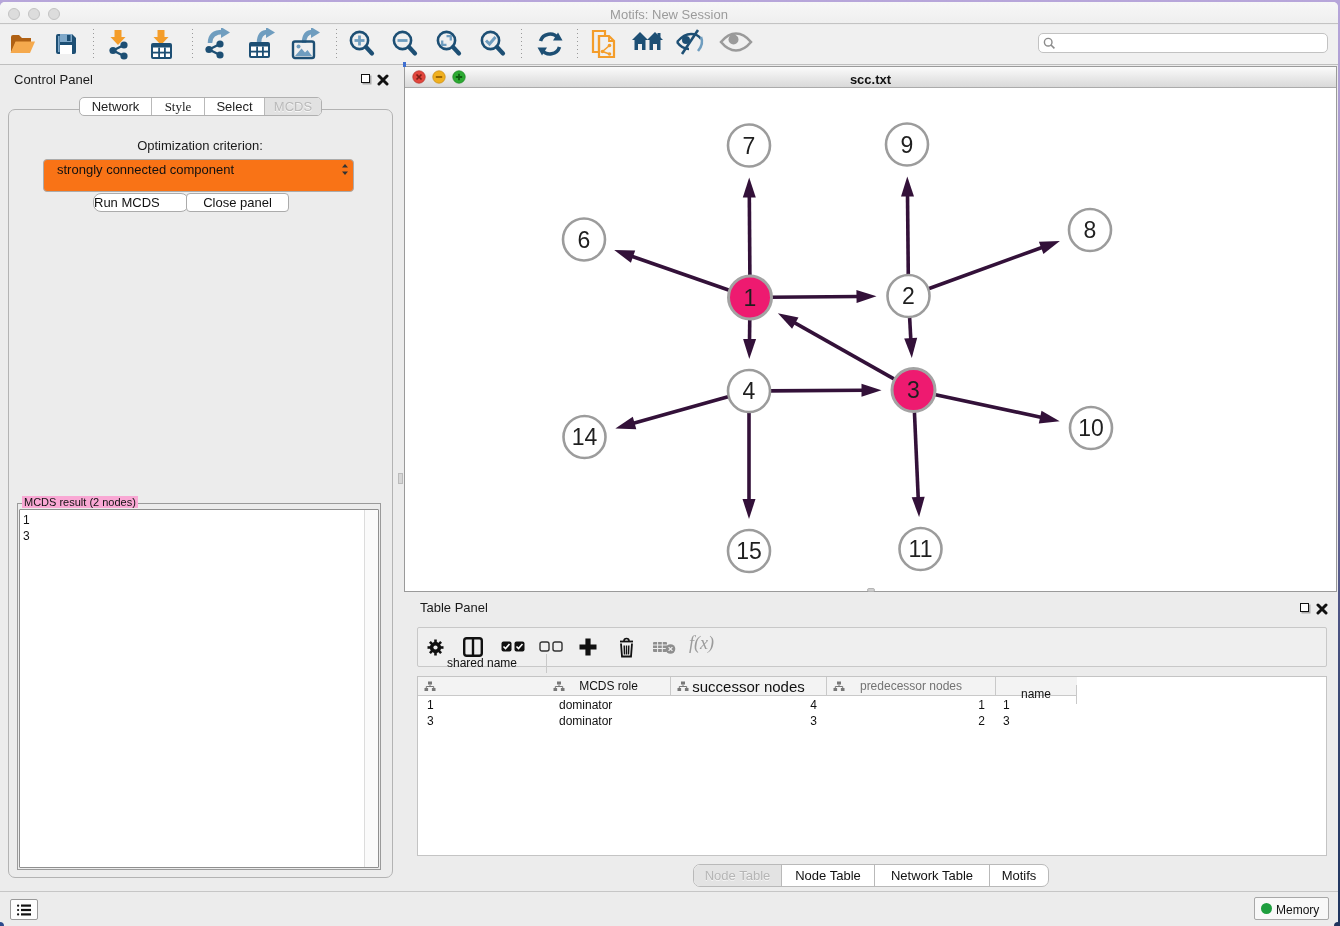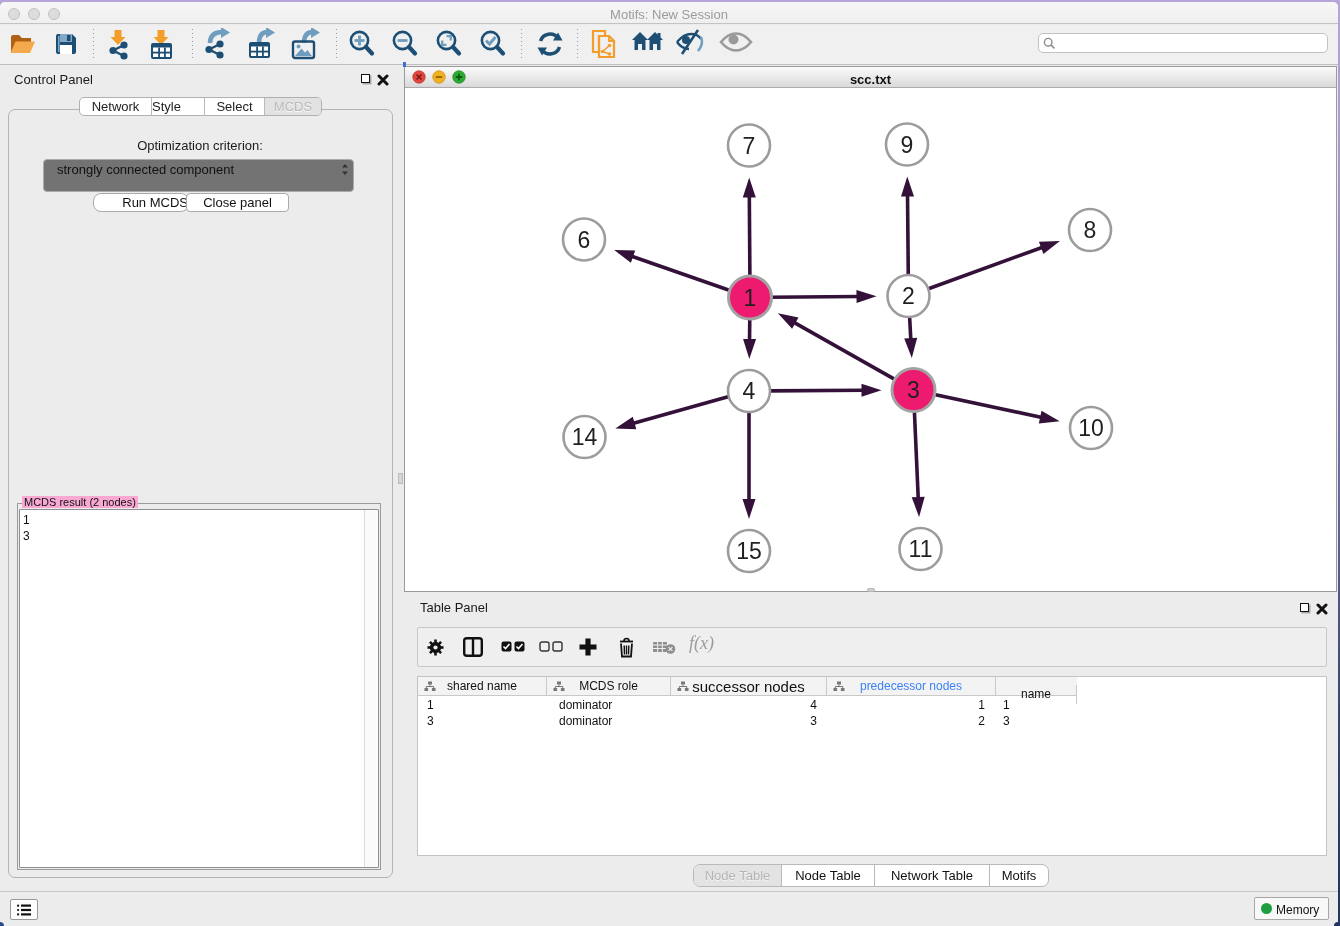--- a/index.html
+++ b/index.html
@@ -146,32 +146,32 @@
 <div class="abs" style="left:14px;top:72px;font-size:13px;color:#1a1a1a;">Control Panel</div>
 <div class="abs" style="left:361px;top:74px;width:9px;height:9px;border:1.6px solid #111;background:#fff;box-shadow:1.5px 1.5px 0 #aaa;"></div>
 <svg class="abs" style="left:377px;top:74px" width="12" height="12" viewBox="0 0 12 12">
     <path d="M2 2 L10 10 M10 2 L2 10" stroke="#111" stroke-width="3" stroke-linecap="round"></path>
   </svg>
 
 <div class="abs" style="left:8px;top:109px;width:385px;height:769px;border:1px solid #b3b3b3;border-radius:7px;background:#ececec;"></div>
 
 <div class="abs" style="left:79px;top:97px;width:243px;height:19px;background:#fff;border:1px solid #b0b0b0;border-radius:5px;overflow:hidden;display:flex;">
  <div style="width:72px;border-right:1px solid #b9b9b9;text-align:center;font-size:13px;color:#222;line-height:18px;">Network</div>
- <div style="width:53px;border-right:1px solid #b9b9b9;text-align:left;font-size:13px;color:#222;line-height:18px;">Style</div>
+ <div style="width:53px;border-right:1px solid #b9b9b9;text-align:center;font-size:13px;color:#222;line-height:18px;font-family:Liberation Serif, serif;">Style</div>
  <div style="width:60px;border-right:1px solid #b9b9b9;text-align:center;font-size:13px;color:#222;line-height:18px;">Select</div>
  <div style="flex:1;background:#e2e2e2;text-align:center;font-size:13px;color:#b9b9b9;line-height:18px;text-shadow:0 1px 0 #f8f8f8;">MCDS</div>
 </div>
 <div class="abs" style="left:0;top:138px;width:400px;text-align:center;font-size:13px;color:#1a1a1a;">Optimization criterion:</div>
 
-<div class="abs" style="left:43px;top:159px;width:311px;height:33px;background:#737373;border:1px solid #ababab;border-radius:4px;font-size:13px;color:#111;line-height:19px;padding-left:13px;">strongly connected component</div>
+<div class="abs" style="left:43px;top:159px;width:311px;height:33px;background:#f97316;border:1px solid #ababab;border-radius:4px;font-size:13px;color:#111;line-height:19px;padding-left:13px;">strongly connected component</div>
 <svg class="abs" style="left:340px;top:163px" width="10" height="13" viewBox="0 0 10 13">
     <path d="M2 4.5 L5 1 L8 4.5 Z M2 8.5 L5 12 L8 8.5 Z" fill="#333"></path>
   </svg>
 
-<div class="abs" style="left:93px;top:193px;width:96px;height:19px;background:#fff;border:1px solid #ababab;border-radius:8px;text-align:right;font-size:13px;color:#111;line-height:17px;">Run MCDS</div>
+<div class="abs" style="left:93px;top:193px;width:96px;height:19px;background:#fff;border:1px solid #ababab;border-radius:8px;text-align:left;font-size:13px;color:#111;line-height:17px;">Run MCDS</div>
 <div class="abs" style="left:186px;top:193px;width:103px;height:19px;background:#fff;border:1px solid #ababab;border-radius:4px;text-align:center;font-size:13px;color:#111;line-height:17px;">Close panel</div>
 
 <div class="abs" style="left:17px;top:503px;width:364px;height:367px;border:1px solid #9a9a9a;"></div>
 <div class="abs" style="left:22px;top:496px;background:#f9a8d4;font-size:11px;color:#111;padding:0 2px;">MCDS result (2 nodes)</div>
 <div class="abs" style="left:19px;top:509px;width:360px;height:359px;background:#fff;border:1px solid #8f8f8f;border-radius:1px;"></div>
 <div class="abs" style="left:364px;top:510px;width:14px;height:357px;background:#fafafa;border-left:1px solid #dcdcdc;"></div>
 <div class="abs" style="left:23px;top:512px;font-size:12px;color:#111;line-height:16px;">1<br>3</div>
 
 <div class="abs" style="left:404px;top:66px;width:933px;height:526px;border:1px solid #9a9a9a;background:#fff;"></div>
 <div class="abs" style="left:403px;top:62px;width:3px;height:5px;background:#3f6fd0;"></div>
@@ -291,42 +291,42 @@
       <line x1="10.3" y1="2" x2="10.3" y2="12"></line>
       <line x1="1" y1="8.5" x2="15" y2="8.5"></line>
     </g>
 <circle cx="18.5" cy="9" r="4.8" fill="#8e8e8e"></circle>
 <path d="M16.6 7.1 L20.4 10.9 M20.4 7.1 L16.6 10.9" stroke="#efefef" stroke-width="1.3"></path>
   </svg>
 <div class="abs" style="left:689px;top:633px;font-family:'Liberation Serif',serif;font-style:italic;font-size:18px;color:#9b9b9b;">f(x)</div>
 
 <div class="abs" style="left:417px;top:676px;width:910px;height:180px;background:#fff;border:1px solid #c4c4c4;"></div>
 <div class="abs" style="left:418px;top:677px;width:659px;height:19px;background:#f3f3f3;border-bottom:1px solid #c9c9c9;"></div>
-<div class="abs" style="left:418px;top:677px;width:129px;height:19px;border-right:1px solid #c9c9c9;text-align:center;font-size:12px;color:#111;line-height:19px;">shared name</div>
+<div class="abs" style="left:418px;top:654px;width:129px;height:19px;border-right:1px solid #c9c9c9;text-align:center;font-size:12px;color:#111;line-height:19px;">shared name</div>
 <svg class="abs" style="left:424px;top:681px" width="12" height="11" viewBox="0 0 12 11">
 <rect x="4" y="0.5" width="4" height="3" fill="#777"></rect>
     <rect x="0.5" y="7" width="3.6" height="3" fill="#777"></rect>
     <rect x="7.9" y="7" width="3.6" height="3" fill="#777"></rect>
 <path d="M6 3.5 L6 5.5 M2.3 7 L2.3 5.5 L9.7 5.5 L9.7 7" fill="none" stroke="#777" stroke-width="1"></path>
   </svg>
 <div class="abs" style="left:547px;top:677px;width:124px;height:19px;border-right:1px solid #c9c9c9;text-align:center;font-size:12px;color:#111;line-height:19px;">MCDS role</div>
 <svg class="abs" style="left:553px;top:681px" width="12" height="11" viewBox="0 0 12 11">
 <rect x="4" y="0.5" width="4" height="3" fill="#777"></rect>
     <rect x="0.5" y="7" width="3.6" height="3" fill="#777"></rect>
     <rect x="7.9" y="7" width="3.6" height="3" fill="#777"></rect>
 <path d="M6 3.5 L6 5.5 M2.3 7 L2.3 5.5 L9.7 5.5 L9.7 7" fill="none" stroke="#777" stroke-width="1"></path>
   </svg>
 <div class="abs" style="left:671px;top:677px;width:156px;height:19px;border-right:1px solid #c9c9c9;text-align:center;font-size:15px;color:#111;line-height:19px;">successor nodes</div>
 <svg class="abs" style="left:677px;top:681px" width="12" height="11" viewBox="0 0 12 11">
 <rect x="4" y="0.5" width="4" height="3" fill="#777"></rect>
     <rect x="0.5" y="7" width="3.6" height="3" fill="#777"></rect>
     <rect x="7.9" y="7" width="3.6" height="3" fill="#777"></rect>
 <path d="M6 3.5 L6 5.5 M2.3 7 L2.3 5.5 L9.7 5.5 L9.7 7" fill="none" stroke="#777" stroke-width="1"></path>
   </svg>
-<div class="abs" style="left:827px;top:677px;width:169px;height:19px;border-right:1px solid #c9c9c9;text-align:center;font-size:12px;color:#3b82f6;line-height:19px;">predecessor nodes</div>
+<div class="abs" style="left:827px;top:677px;width:169px;height:19px;border-right:1px solid #c9c9c9;text-align:center;font-size:12px;color:#737373;line-height:19px;">predecessor nodes</div>
 <svg class="abs" style="left:833px;top:681px" width="12" height="11" viewBox="0 0 12 11">
 <rect x="4" y="0.5" width="4" height="3" fill="#777"></rect>
     <rect x="0.5" y="7" width="3.6" height="3" fill="#777"></rect>
     <rect x="7.9" y="7" width="3.6" height="3" fill="#777"></rect>
 <path d="M6 3.5 L6 5.5 M2.3 7 L2.3 5.5 L9.7 5.5 L9.7 7" fill="none" stroke="#777" stroke-width="1"></path>
   </svg>
 <div class="abs" style="left:996px;top:677px;width:81px;height:19px;border-right:1px solid #c9c9c9;text-align:center;font-size:12px;color:#111;line-height:19px;margin-top:8px;">name</div>
 <div class="abs" style="left:427px;top:698px;font-size:12px;color:#111;">1</div>
 <div class="abs" style="left:559px;top:698px;font-size:12px;color:#111;">dominator</div>
 <div class="abs" style="left:671px;top:698px;width:146px;text-align:right;font-size:12px;color:#111;">4</div>

